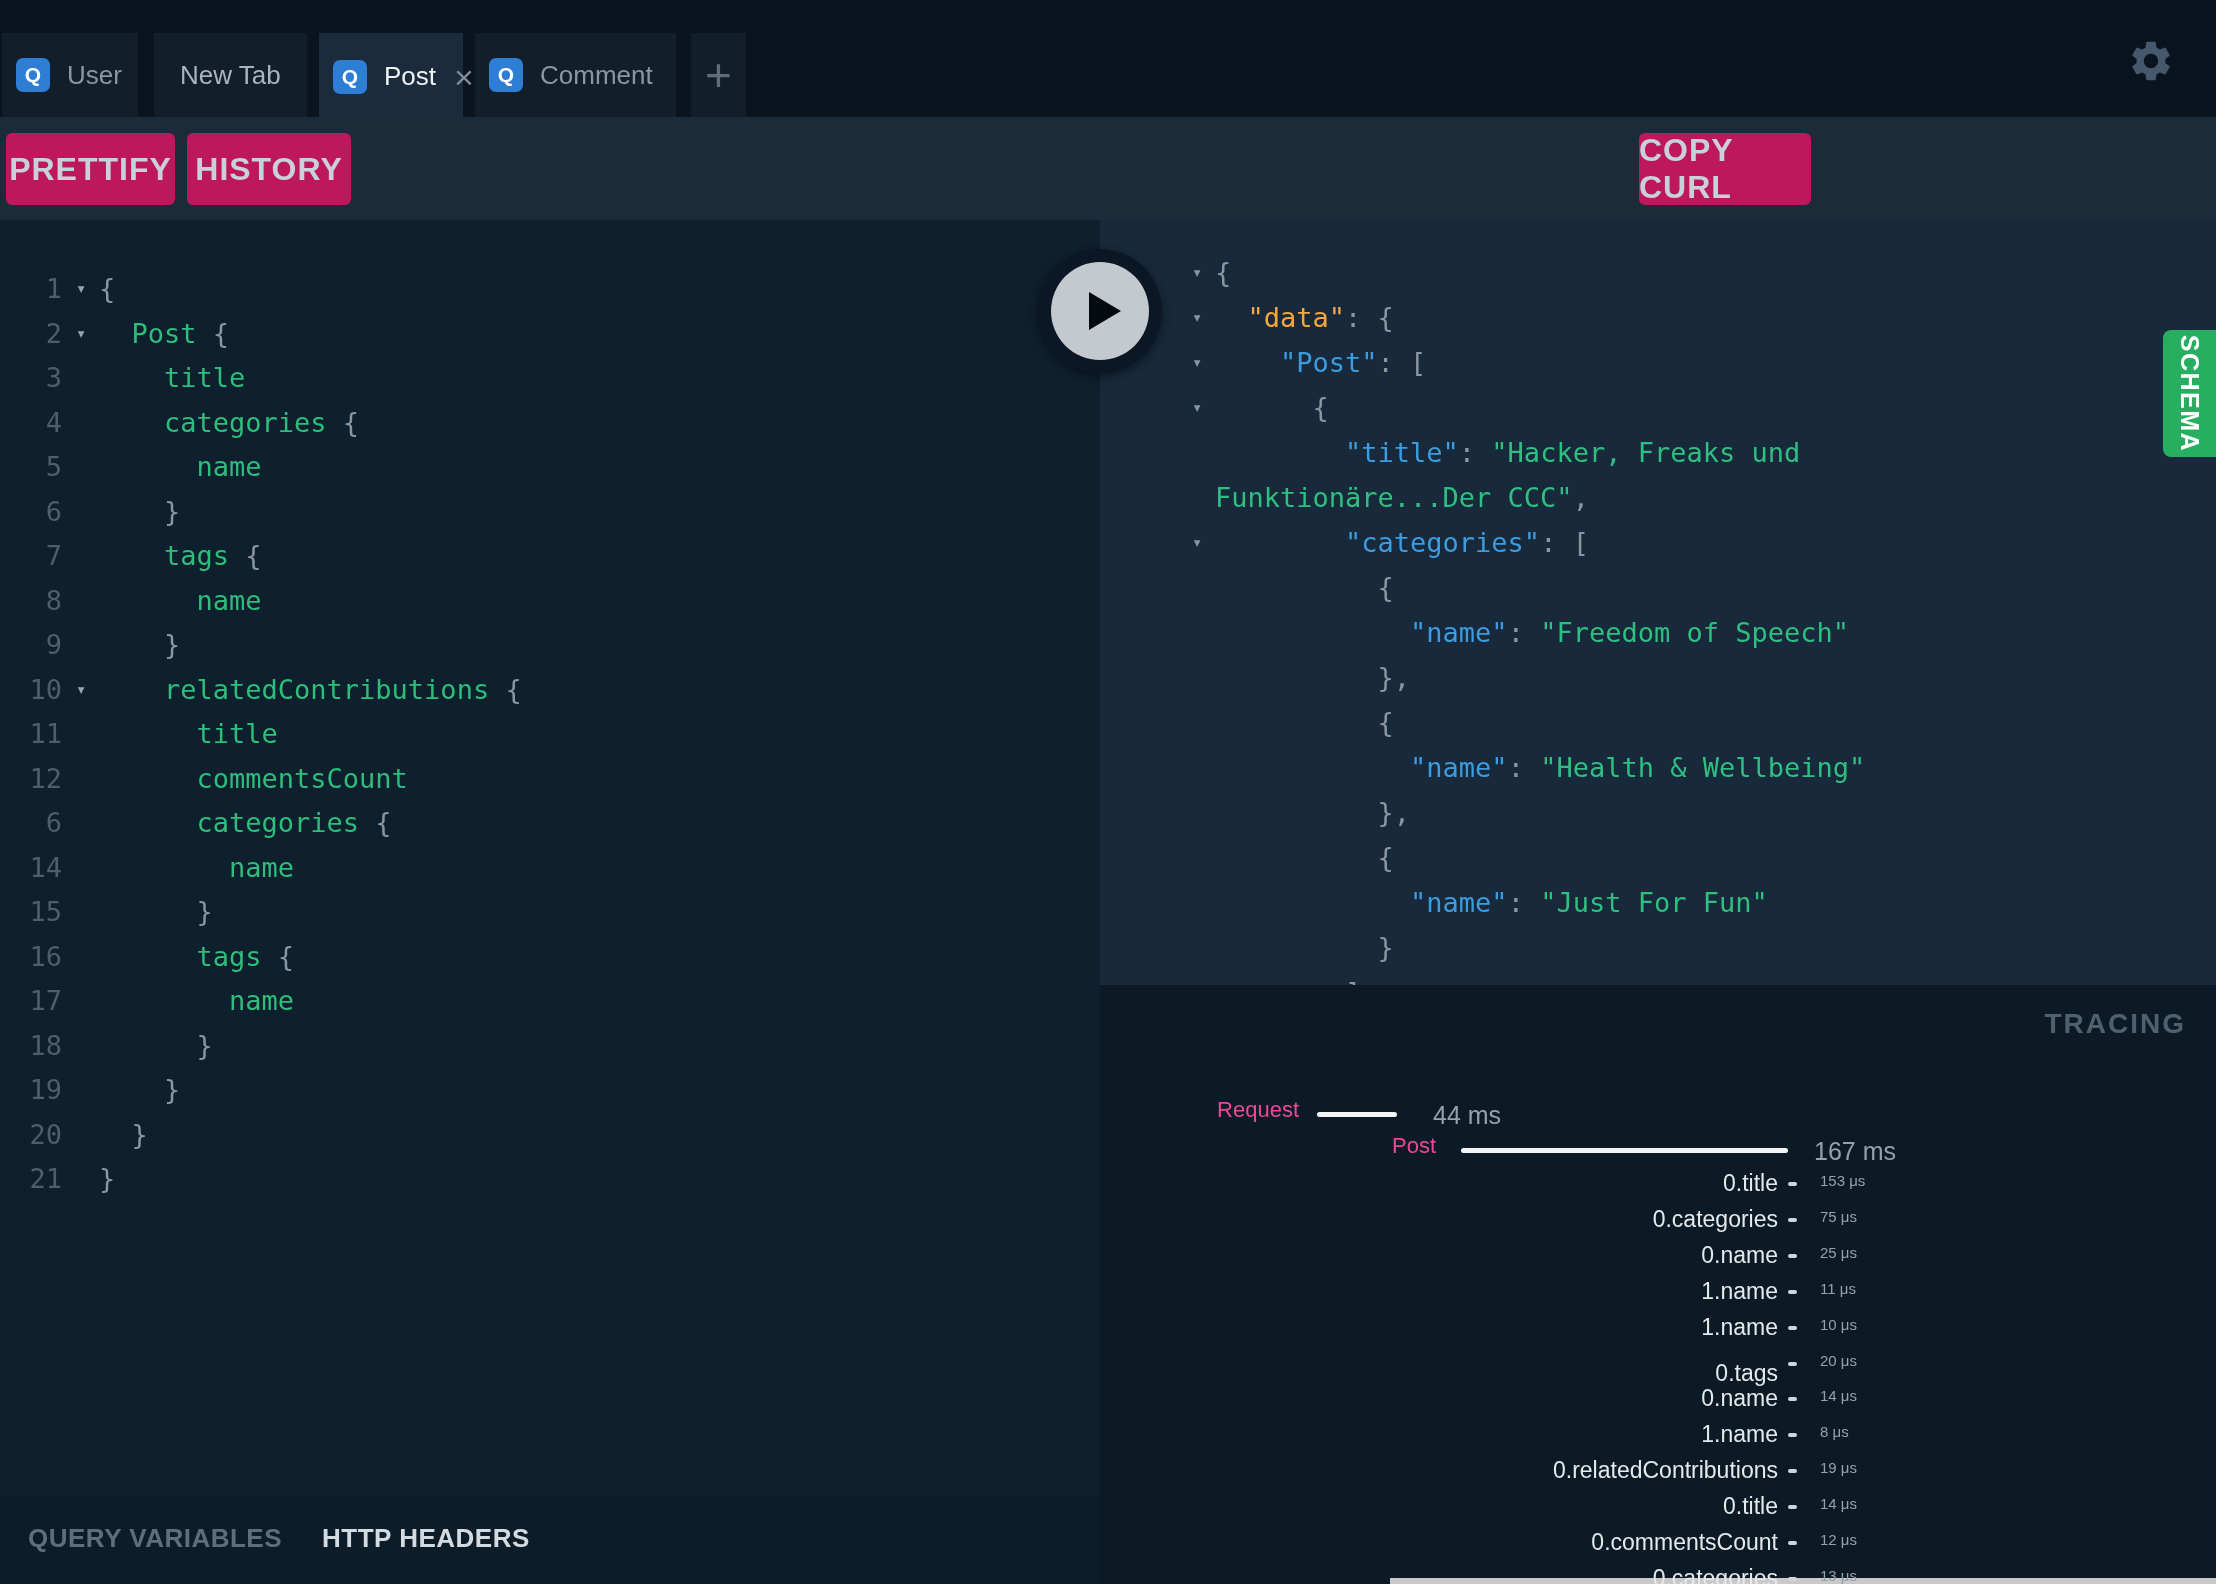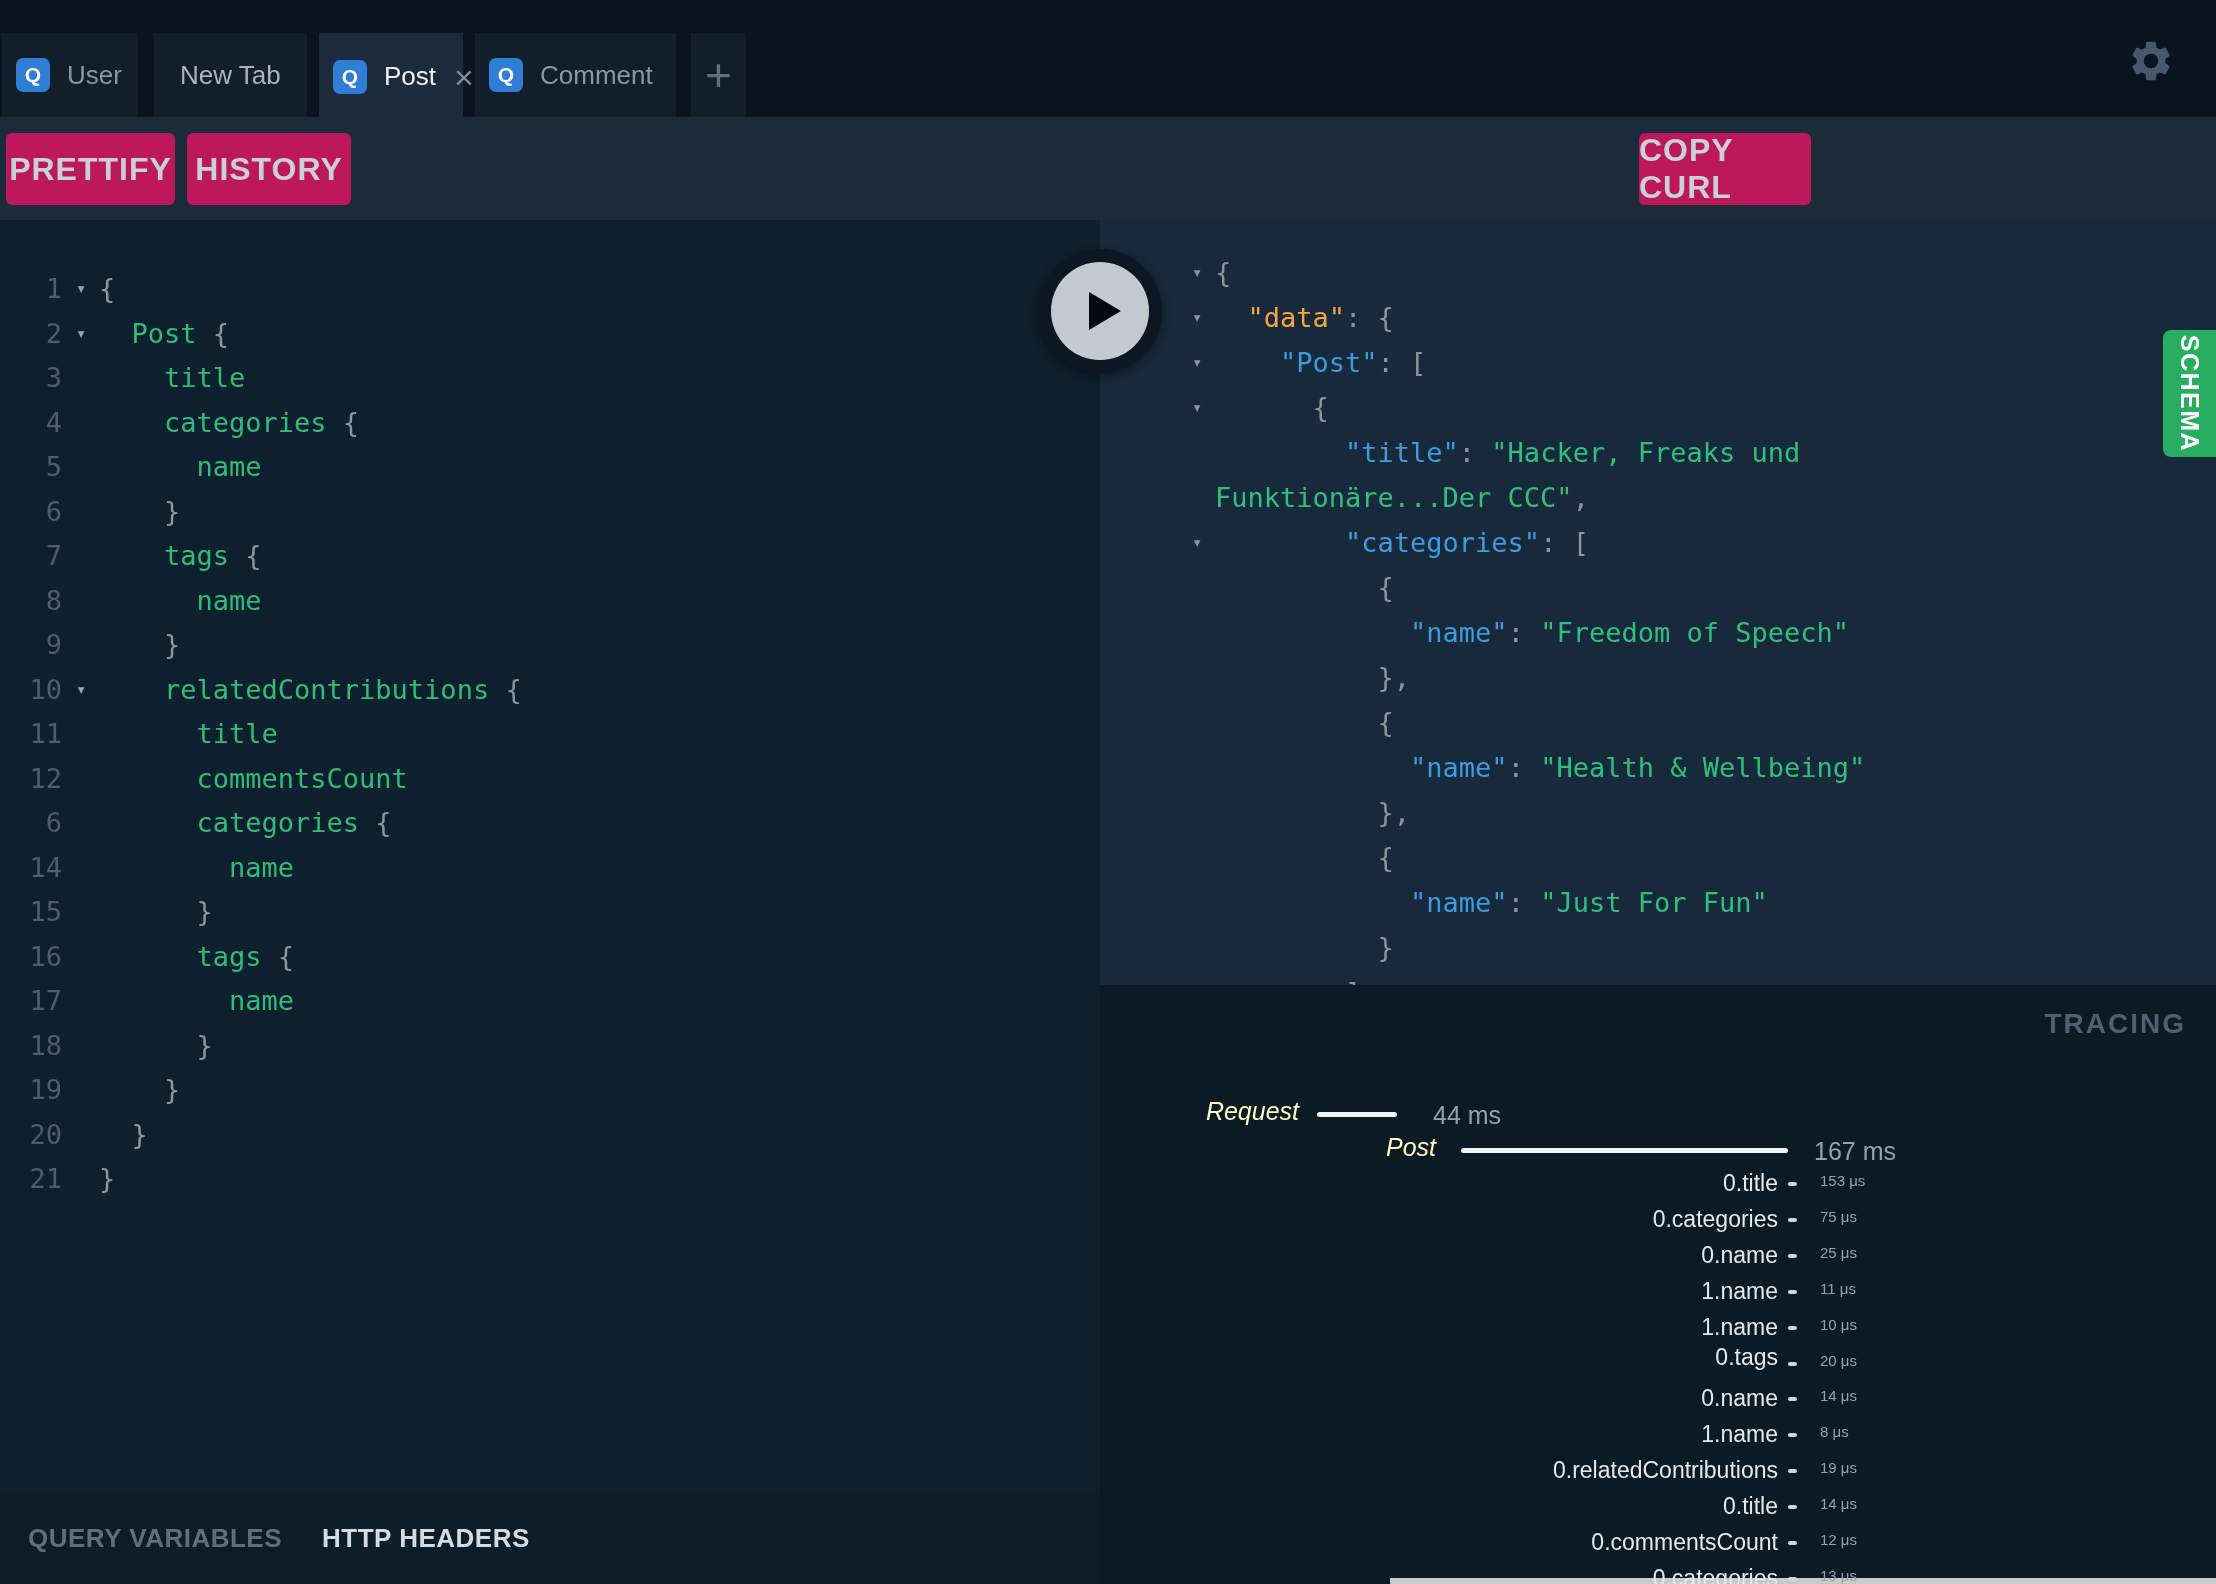--- a/index.html
+++ b/index.html
@@ -59,21 +59,21 @@
 
   .schemabtn{position:absolute;left:2163px;top:330px;width:53px;height:127px;background:#27ae60;
              border-radius:8px 0 0 8px;overflow:visible;z-index:4;}
   .schemabtn span{position:absolute;left:-37px;top:37px;width:127px;height:53px;transform:rotate(90deg);
              color:#fff;font-size:25px;font-weight:600;letter-spacing:1.5px;
              display:flex;align-items:center;justify-content:center;}
 
   
   .tracing{position:absolute;left:1100px;top:985px;width:1116px;height:599px;background:#0c1a26;overflow:hidden;}
   .tracing-title{position:absolute;right:30px;top:23px;color:#4f6170;font-size:28px;font-weight:700;letter-spacing:2px;}
-  .tr-label{position:absolute;color:#fef9c3;font-size:25px;white-space:nowrap;font-style:italic;}
+  .tr-label{position:absolute;color:#ec4899;font-size:22px;white-space:nowrap;}
   .tr-bar{position:absolute;height:5px;border-radius:2.5px;background:#f2f5f6;}
   .tr-value{position:absolute;color:#96a1ab;font-size:25px;white-space:nowrap;}
   .res-label{position:absolute;color:#e4e9ec;font-size:23px;white-space:nowrap;text-align:right;}
   .res-dash{position:absolute;width:9px;height:4px;border-radius:2px;background:#cfd6db;}
   .res-value{position:absolute;color:#96a1ab;font-size:15px;white-space:nowrap;}
   .hscroll{position:absolute;left:290px;top:593px;width:826px;height:6px;background:#c9c9c9;}
 </style>
 </head>
 <body>
 
@@ -296,21 +296,21 @@
       <div class="res-value" style="left: 720px; top: 222.9px;">75 μs</div>
       <div class="res-label" style="right: 438px; top: 256.8px;">0.name</div>
       <div class="res-dash" style="left: 688px; top: 268.8px;"></div>
       <div class="res-value" style="left: 720px; top: 258.8px;">25 μs</div>
       <div class="res-label" style="right: 438px; top: 292.7px;">1.name</div>
       <div class="res-dash" style="left: 688px; top: 304.7px;"></div>
       <div class="res-value" style="left: 720px; top: 294.7px;">11 μs</div>
       <div class="res-label" style="right: 438px; top: 328.6px;">1.name</div>
       <div class="res-dash" style="left: 688px; top: 340.6px;"></div>
       <div class="res-value" style="left: 720px; top: 330.6px;">10 μs</div>
-      <div class="res-label" style="right: 438px; top: 359px; text-align: center;">0.tags</div>
+      <div class="res-label" style="right: 438px; top: 375px; text-align: center;">0.tags</div>
       <div class="res-dash" style="left: 688px; top: 376.5px;"></div>
       <div class="res-value" style="left: 720px; top: 366.5px;">20 μs</div>
       <div class="res-label" style="right: 438px; top: 400.4px;">0.name</div>
       <div class="res-dash" style="left: 688px; top: 412.4px;"></div>
       <div class="res-value" style="left: 720px; top: 402.4px;">14 μs</div>
       <div class="res-label" style="right: 438px; top: 436.3px;">1.name</div>
       <div class="res-dash" style="left: 688px; top: 448.3px;"></div>
       <div class="res-value" style="left: 720px; top: 438.3px;">8 μs</div>
       <div class="res-label" style="right: 438px; top: 472.2px;">0.relatedContributions</div>
       <div class="res-dash" style="left: 688px; top: 484.2px;"></div>

